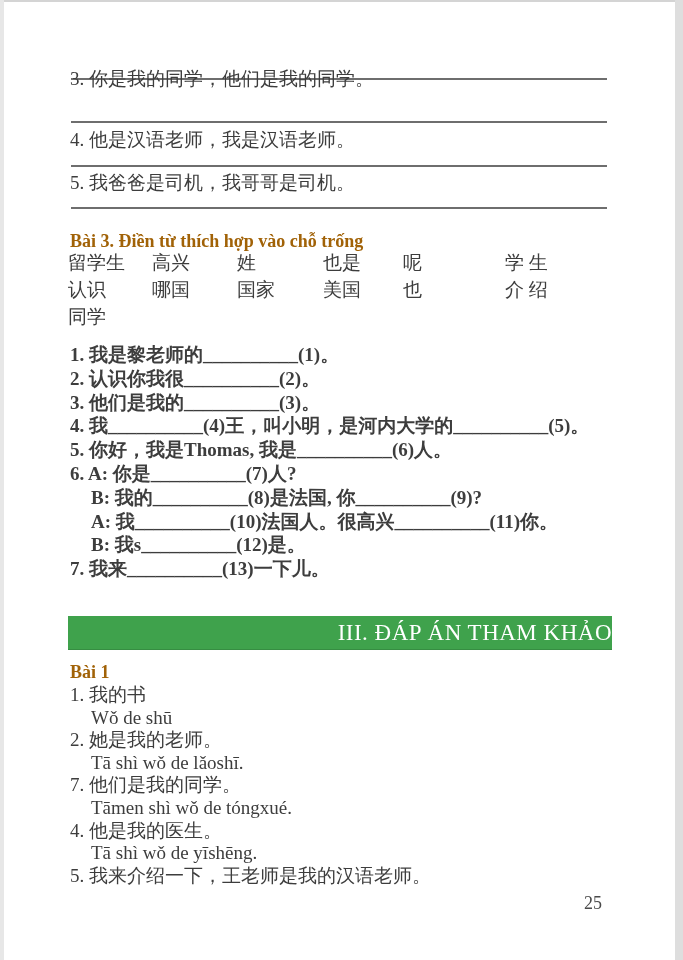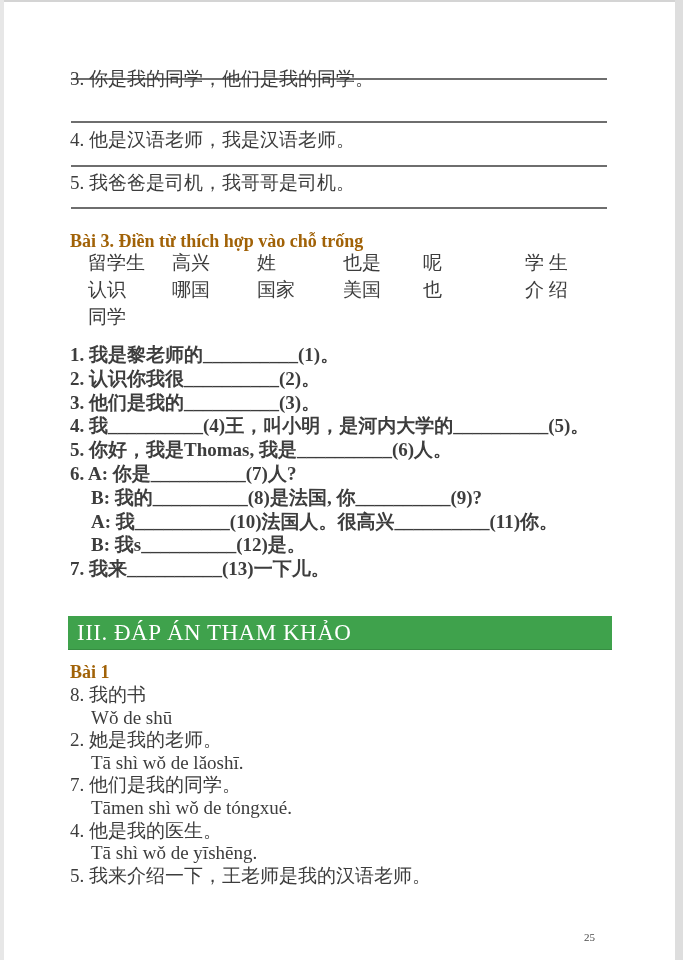--- a/index.html
+++ b/index.html
@@ -24,40 +24,40 @@
   }
 
   .heading-green{
     position:absolute;left:70px;
     font-size:18px;font-weight:bold;color:#a16207;
     font-family:"Liberation Serif","DejaVu Serif",serif;
     white-space:nowrap;
   }
 
   .wordbank-row{position:absolute;left:68px;width:545px;height:22px;font-size:19px;line-height:22px;}
-  .wordbank-row span{position:absolute;white-space:nowrap;margin-left:20px;}
+  .wordbank-row span{position:absolute;white-space:nowrap;}
   .wb-c0{left:0px;} .wb-c1{left:84px;} .wb-c2{left:169px;} .wb-c3{left:255px;} .wb-c4{left:335px;} .wb-c5{left:437px;}
 
   .fill-list{position:absolute;top:343px;left:70px;width:545px;}
   .fill-list .line{font-size:19px;line-height:23.8px;white-space:nowrap;font-weight:bold;}
   .fill-list .line.sub{margin-left:21px;}
 
   .banner{
     position:absolute;top:616px;left:68px;width:544px;height:34px;
     background:#3fa24c;border-bottom:1px solid #368d42;
     color:#ffffff;font-size:23px;line-height:34px;
     padding-left:9px;box-sizing:border-box;
-    white-space:nowrap;letter-spacing:0.5px;
+    white-space:nowrap;letter-spacing:0.5px;text-align:right;
   }
 
   .answers-list{position:absolute;top:684px;left:70px;width:545px;}
   .answers-list .line{font-size:19px;line-height:22.6px;white-space:nowrap;}
   .answers-list .line.pinyin{margin-left:21px;}
 
-  .page-number{position:absolute;top:931px;left:584px;font-size:11px;color:#4a4a4a;}
+  .page-number{position:absolute;top:893px;left:584px;font-size:18px;color:#4a4a4a;}
 </style>
 </head>
 <body>
 
 <div class="page">
 
   <div class="edge-top"></div>
   <div class="edge-left"></div>
   <div class="edge-right"></div>
 
@@ -102,21 +102,21 @@
     <div class="line sub">A: 我__________(10)法国人。很高兴__________(11)你。</div>
     <div class="line sub">B: 我s__________(12)是。</div>
     <div class="line">7. 我来__________(13)一下儿。</div>
   </div>
 
   <div class="banner">III. ĐÁP ÁN THAM KHẢO</div>
 
   <div class="heading-green" style="top:662px;">Bài 1</div>
 
   <div class="answers-list">
-    <div class="line">8. 我的书</div>
+    <div class="line">1. 我的书</div>
     <div class="line pinyin">Wǒ de shū</div>
     <div class="line">2. 她是我的老师。</div>
     <div class="line pinyin">Tā shì wǒ de lǎoshī.</div>
     <div class="line">7. 他们是我的同学。</div>
     <div class="line pinyin">Tāmen shì wǒ de tóngxué.</div>
     <div class="line">4. 他是我的医生。</div>
     <div class="line pinyin">Tā shì wǒ de yīshēng.</div>
     <div class="line">5. 我来介绍一下，王老师是我的汉语老师。</div>
   </div>
 

